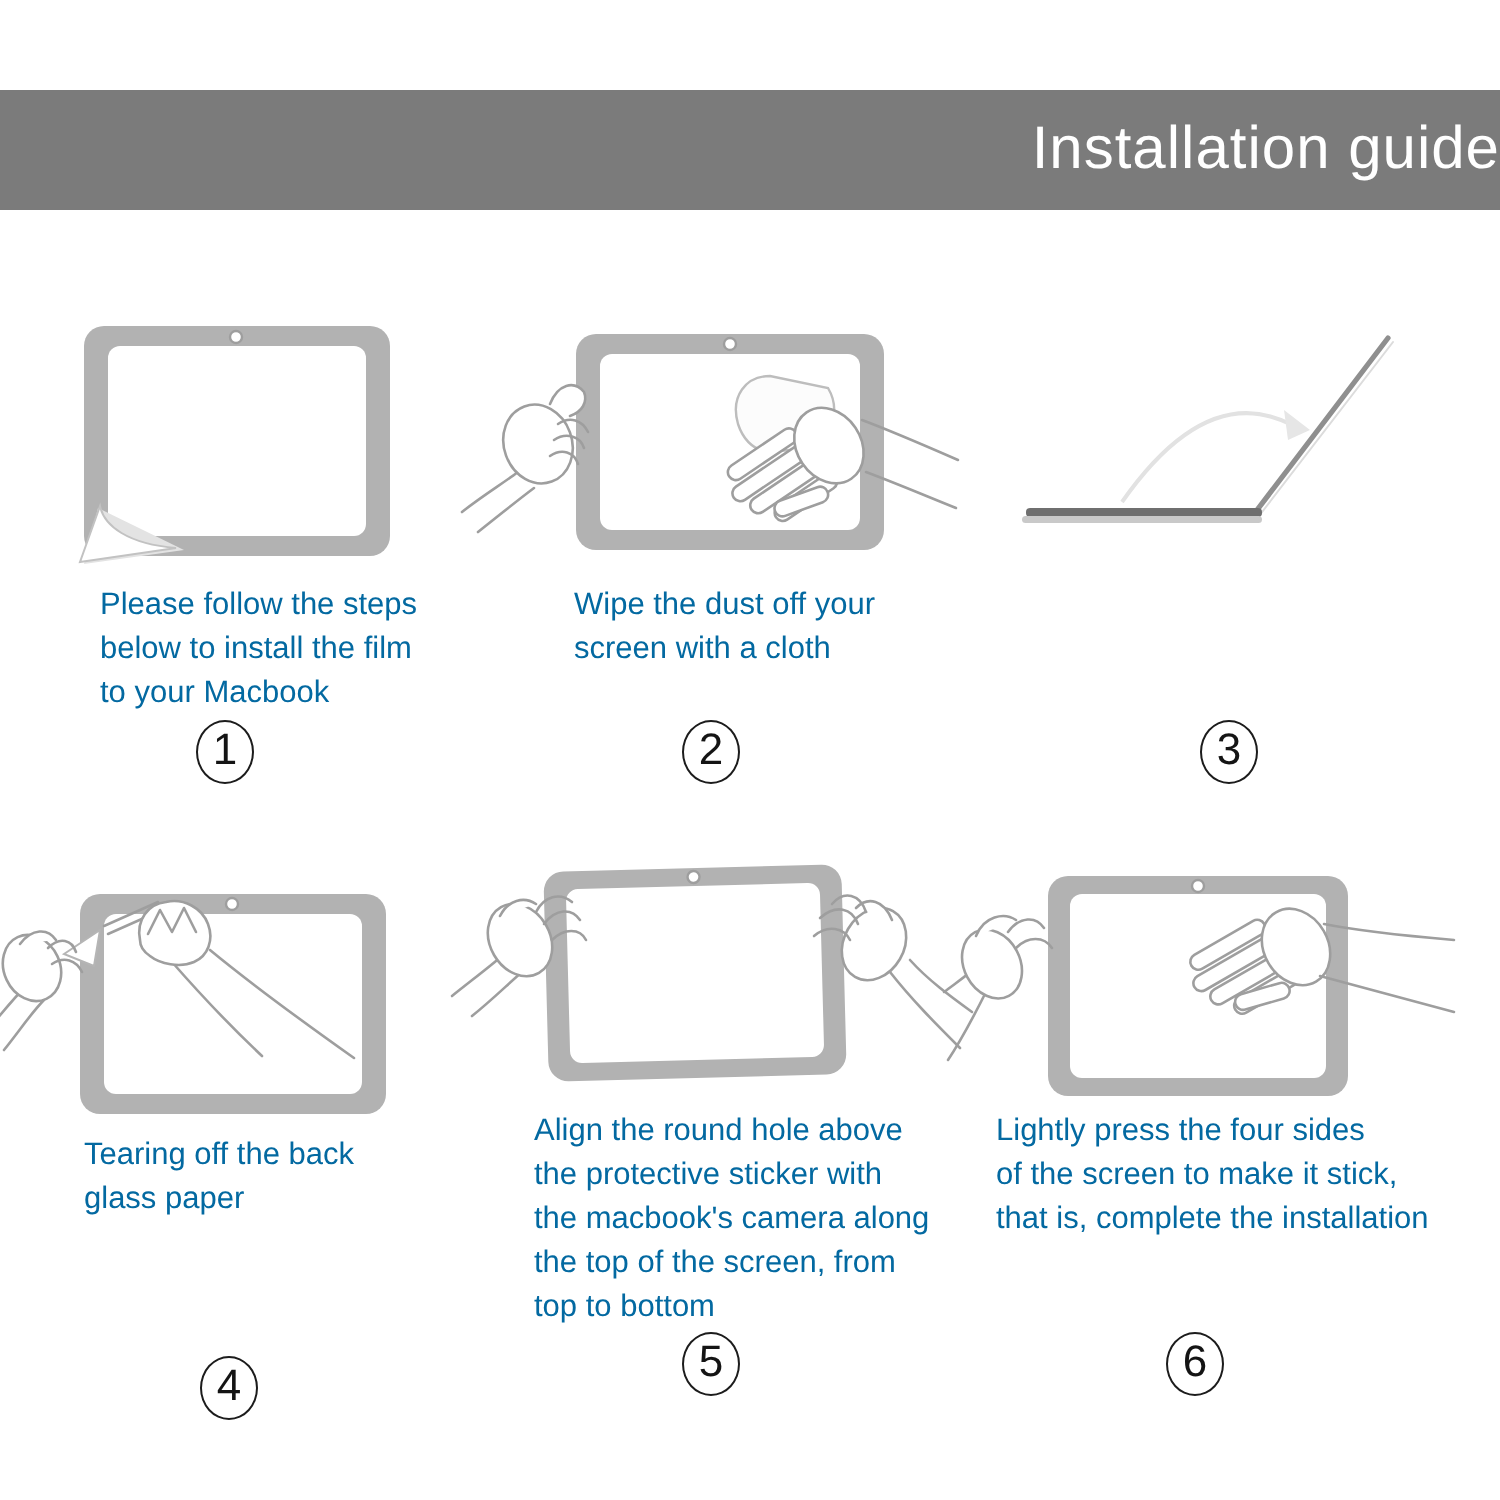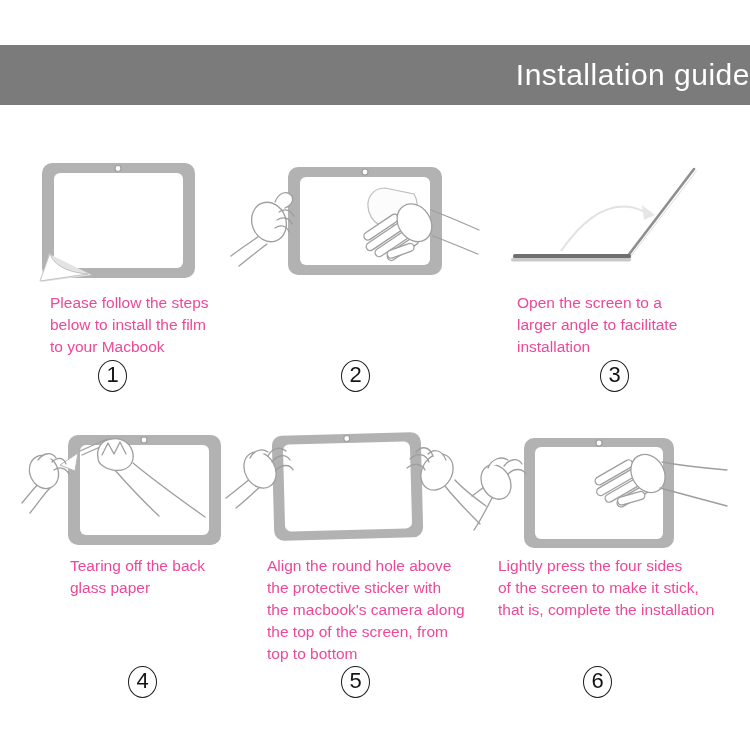--- a/index.html
+++ b/index.html
@@ -3,21 +3,21 @@
 <meta charset="utf-8">
 <style>
   html,body{margin:0;padding:0;background:#ffffff;}
   .page{position:relative;width:750px;height:750px;background:#ffffff;overflow:hidden;
         font-family:"Liberation Sans",sans-serif;}
   .header{position:absolute;left:0;top:45px;width:750px;height:60px;
           display:flex;align-items:center;justify-content:flex-end;}
   .header-title{font-size:30px;letter-spacing:0.5px;}
   .step{position:absolute;}
   .illus{position:absolute;overflow:visible;}
-  .caption{position:absolute;font-size:15.5px;line-height:22px;color:#ec4899;white-space:pre-line;}
+  .caption{position:absolute;font-size:15.5px;line-height:22px;color:#0369a1;white-space:pre-line;}
   .num-circle{position:absolute;width:27px;height:30px;border:1.5px solid #1c1c1c;border-radius:50%;
               display:flex;align-items:center;justify-content:center;}
   .num-circle span{font-size:22px;color:#141414;transform:translateY(-1px);}
   .ln{fill:none;stroke:#9e9e9e;stroke-width:1.3;stroke-linecap:round;stroke-linejoin:round;}
   .hb{fill:#ffffff;stroke:#9e9e9e;stroke-width:1.3;stroke-linecap:round;stroke-linejoin:round;}
 </style>
 </head>
 <body>
 
 <div class="page">
@@ -67,43 +67,42 @@
           <rect class="hb" x="-56" y="-7" width="46" height="8" rx="4"></rect>
           <rect class="hb" x="-52" y="3" width="42" height="8" rx="4"></rect>
           <rect class="hb" x="-44" y="13" width="36" height="8" rx="4"></rect>
           <rect class="hb" x="-38" y="20" width="28" height="8" rx="4" transform="rotate(14)"></rect>
           <ellipse class="hb" cx="-2" cy="2" rx="16" ry="20"></ellipse>
         </g>
         <path class="ln" d="M196 50 C212 56 228 63 244 70"></path>
         <path class="ln" d="M198 76 C214 82 228 88 243 94"></path>
       </g>
     </svg>
+    <div class="caption" style="left:57px;top:142px;">Wipe the dust off your
+screen with a cloth</div>
     <div class="num-circle" style="left:111px;top:210px;">
       <span>2</span>
     </div>
   </div>
 
   <div class="step" style="left:490px;top:150px;width:260px;height:280px;">
     <svg class="illus" style="left:15px;top:13px;" width="200" height="105" viewBox="0 0 200 105">
       <path d="M56 88 Q98 28 140 49" fill="none" stroke="#e2e2e2" stroke-width="2"></path>
       <path d="M150 52 L137 42 L139 57 Z" fill="#e6e6e6"></path>
       <path d="M122 94 L189 6" stroke="#8f8f8f" stroke-width="2.6" stroke-linecap="round"></path>
       <path d="M124.5 95 L191.5 8" stroke="#dcdcdc" stroke-width="1" stroke-linecap="round"></path>
       <rect x="8" y="91" width="118" height="4.5" rx="2" fill="#6f6f6f"></rect>
       <rect x="6" y="95" width="120" height="3.5" rx="1.75" fill="#c9c9c9"></rect>
     </svg>
-    <div class="caption" style="left:27px;top:142px;">Open the screen to a
-larger angle to facilitate
-installation</div>
     <div class="num-circle" style="left:110px;top:210px;">
       <span>3</span>
     </div>
   </div>
 
-  <div class="step" style="left:0;top:420px;width:230px;height:300px;margin-left:28px;">
+  <div class="step" style="left:0;top:432px;width:230px;height:300px;">
     <svg class="illus" style="left:0;top:8px;" width="230" height="122" viewBox="0 0 230 122">
       <rect x="40" y="7" width="153" height="110" rx="10" fill="#b2b2b2"></rect>
       <rect x="52" y="17" width="129" height="90" rx="6" fill="#ffffff"></rect>
       <circle cx="116" cy="12" r="3" fill="#ffffff" stroke="#9e9e9e" stroke-width="1.2"></circle>
       <g>
         <path class="ln" d="M52 23 L79 11"></path>
         <path class="ln" d="M54 27 L81 15"></path>
         <path d="M32 37 L50 25 L47 43 Z" fill="#ffffff" stroke="#b5b5b5" stroke-width="1"></path>
       </g>
       <g>

